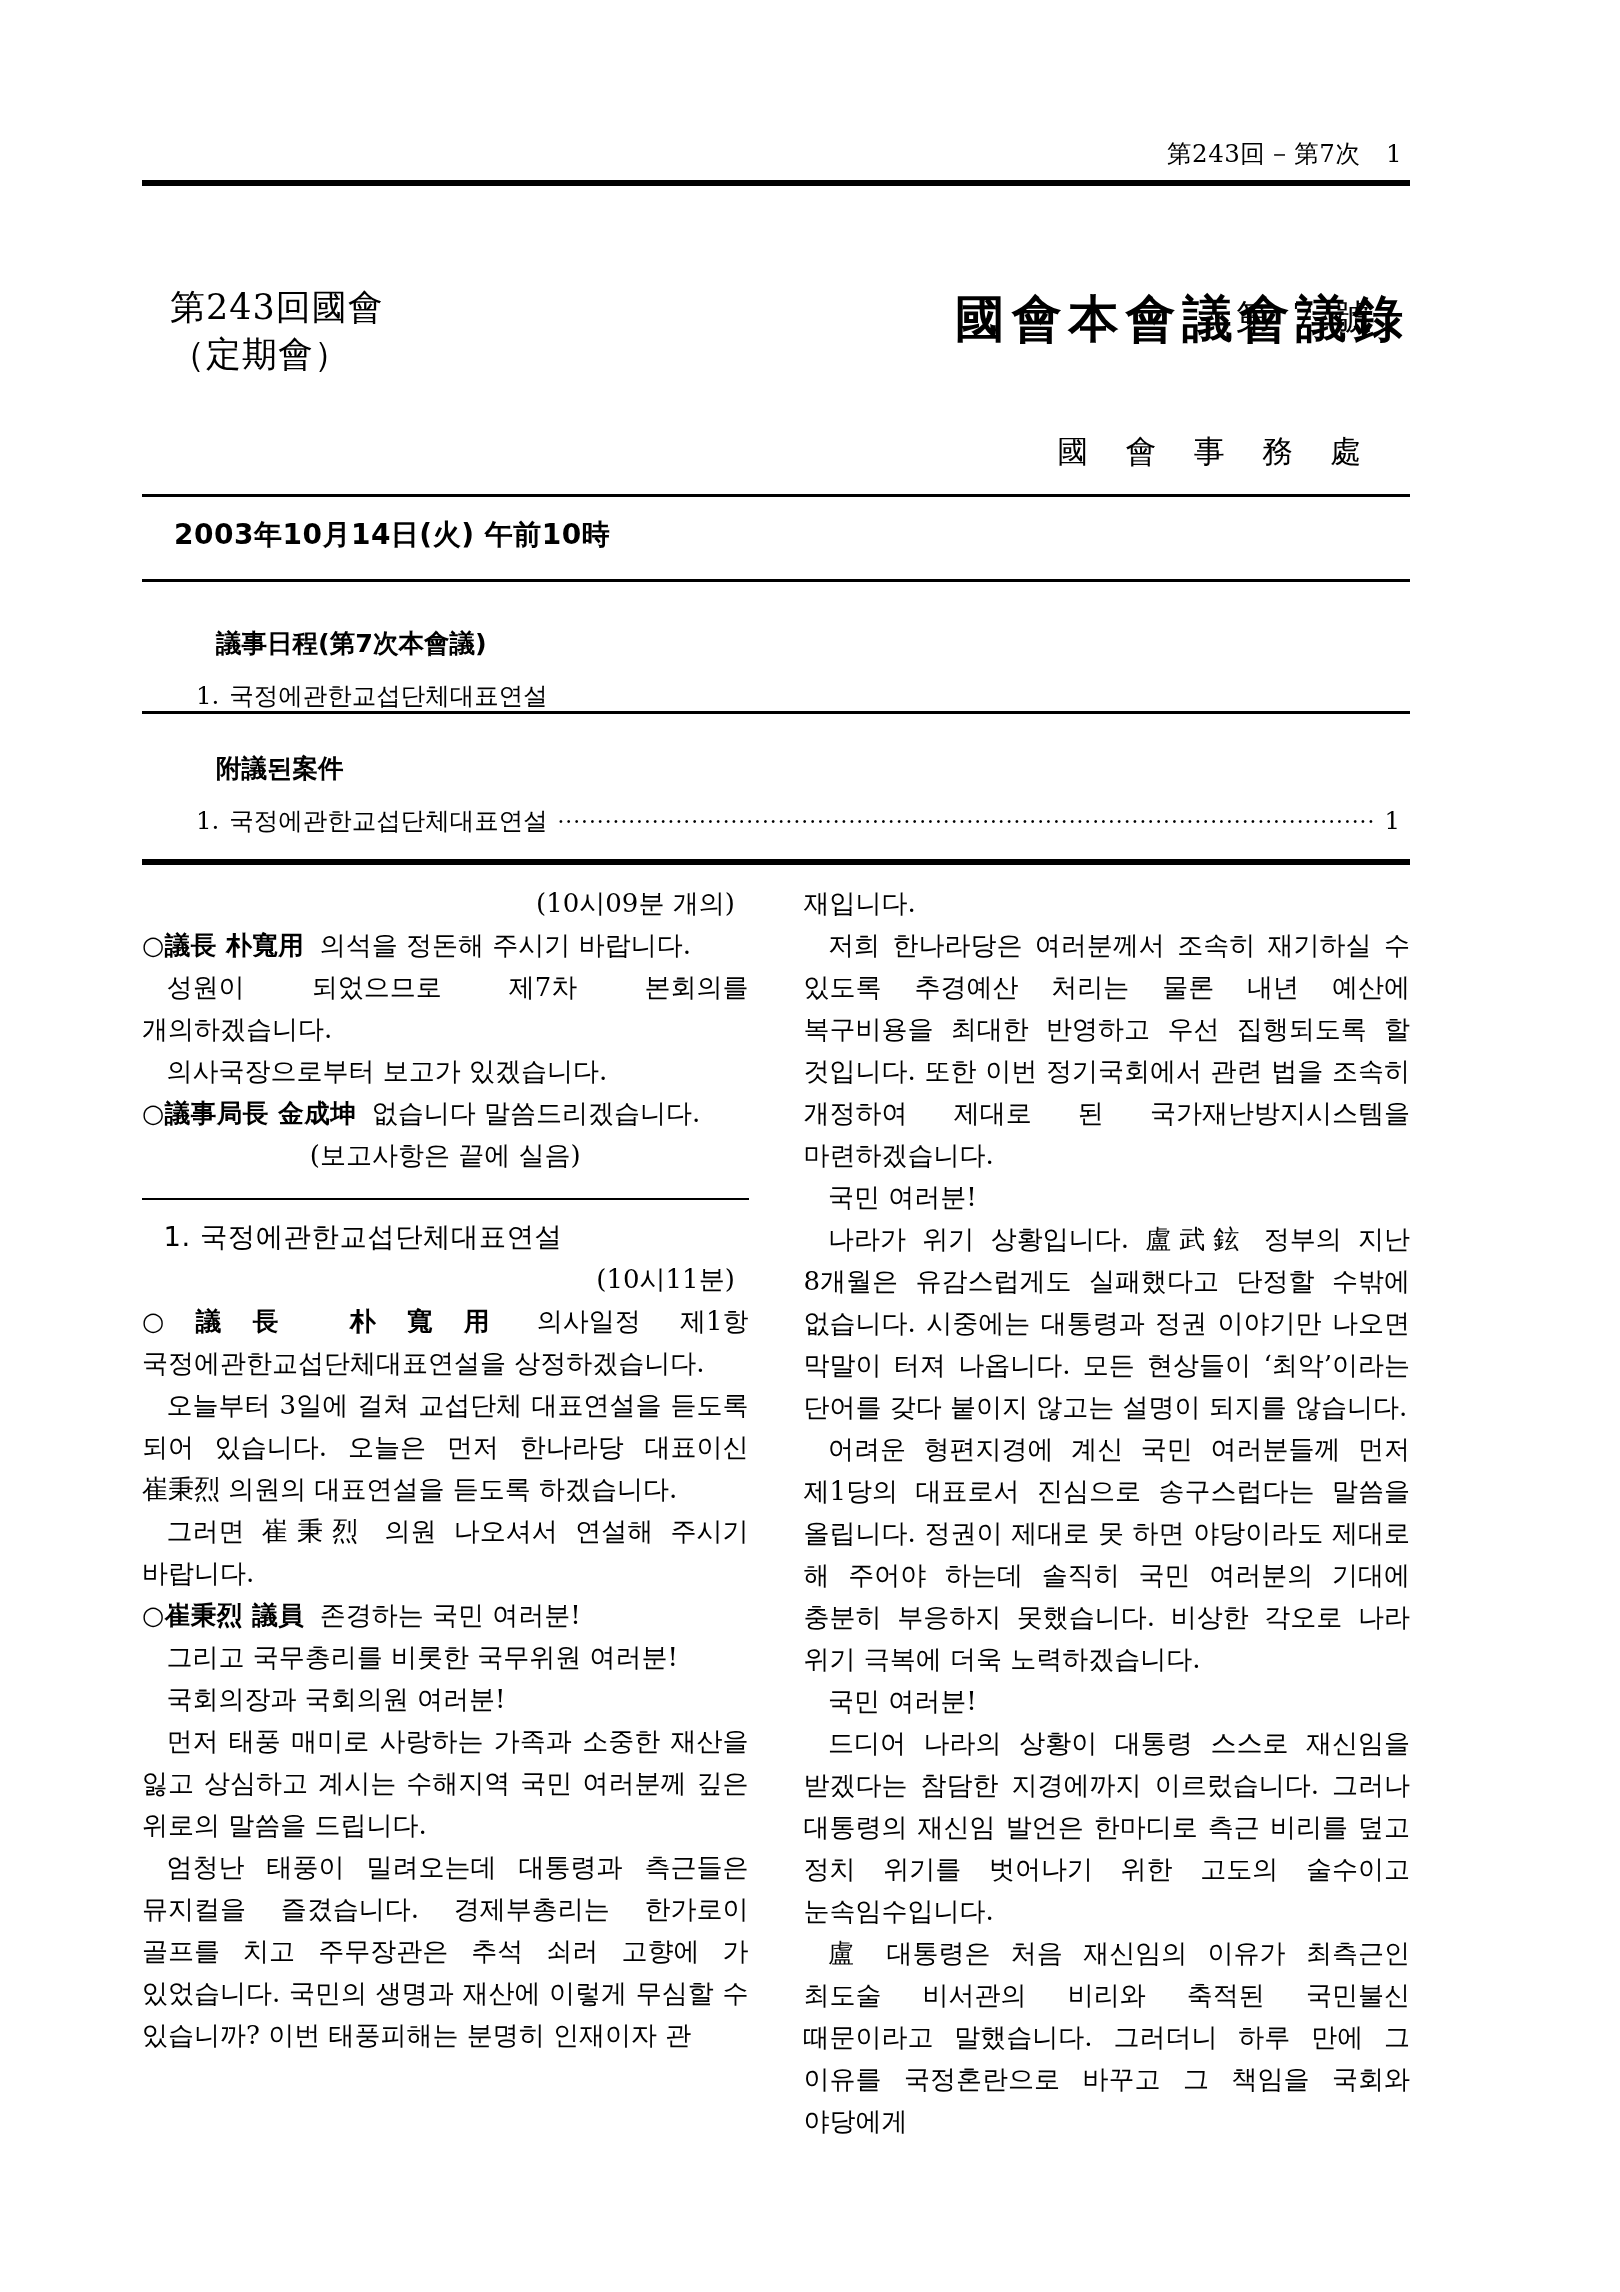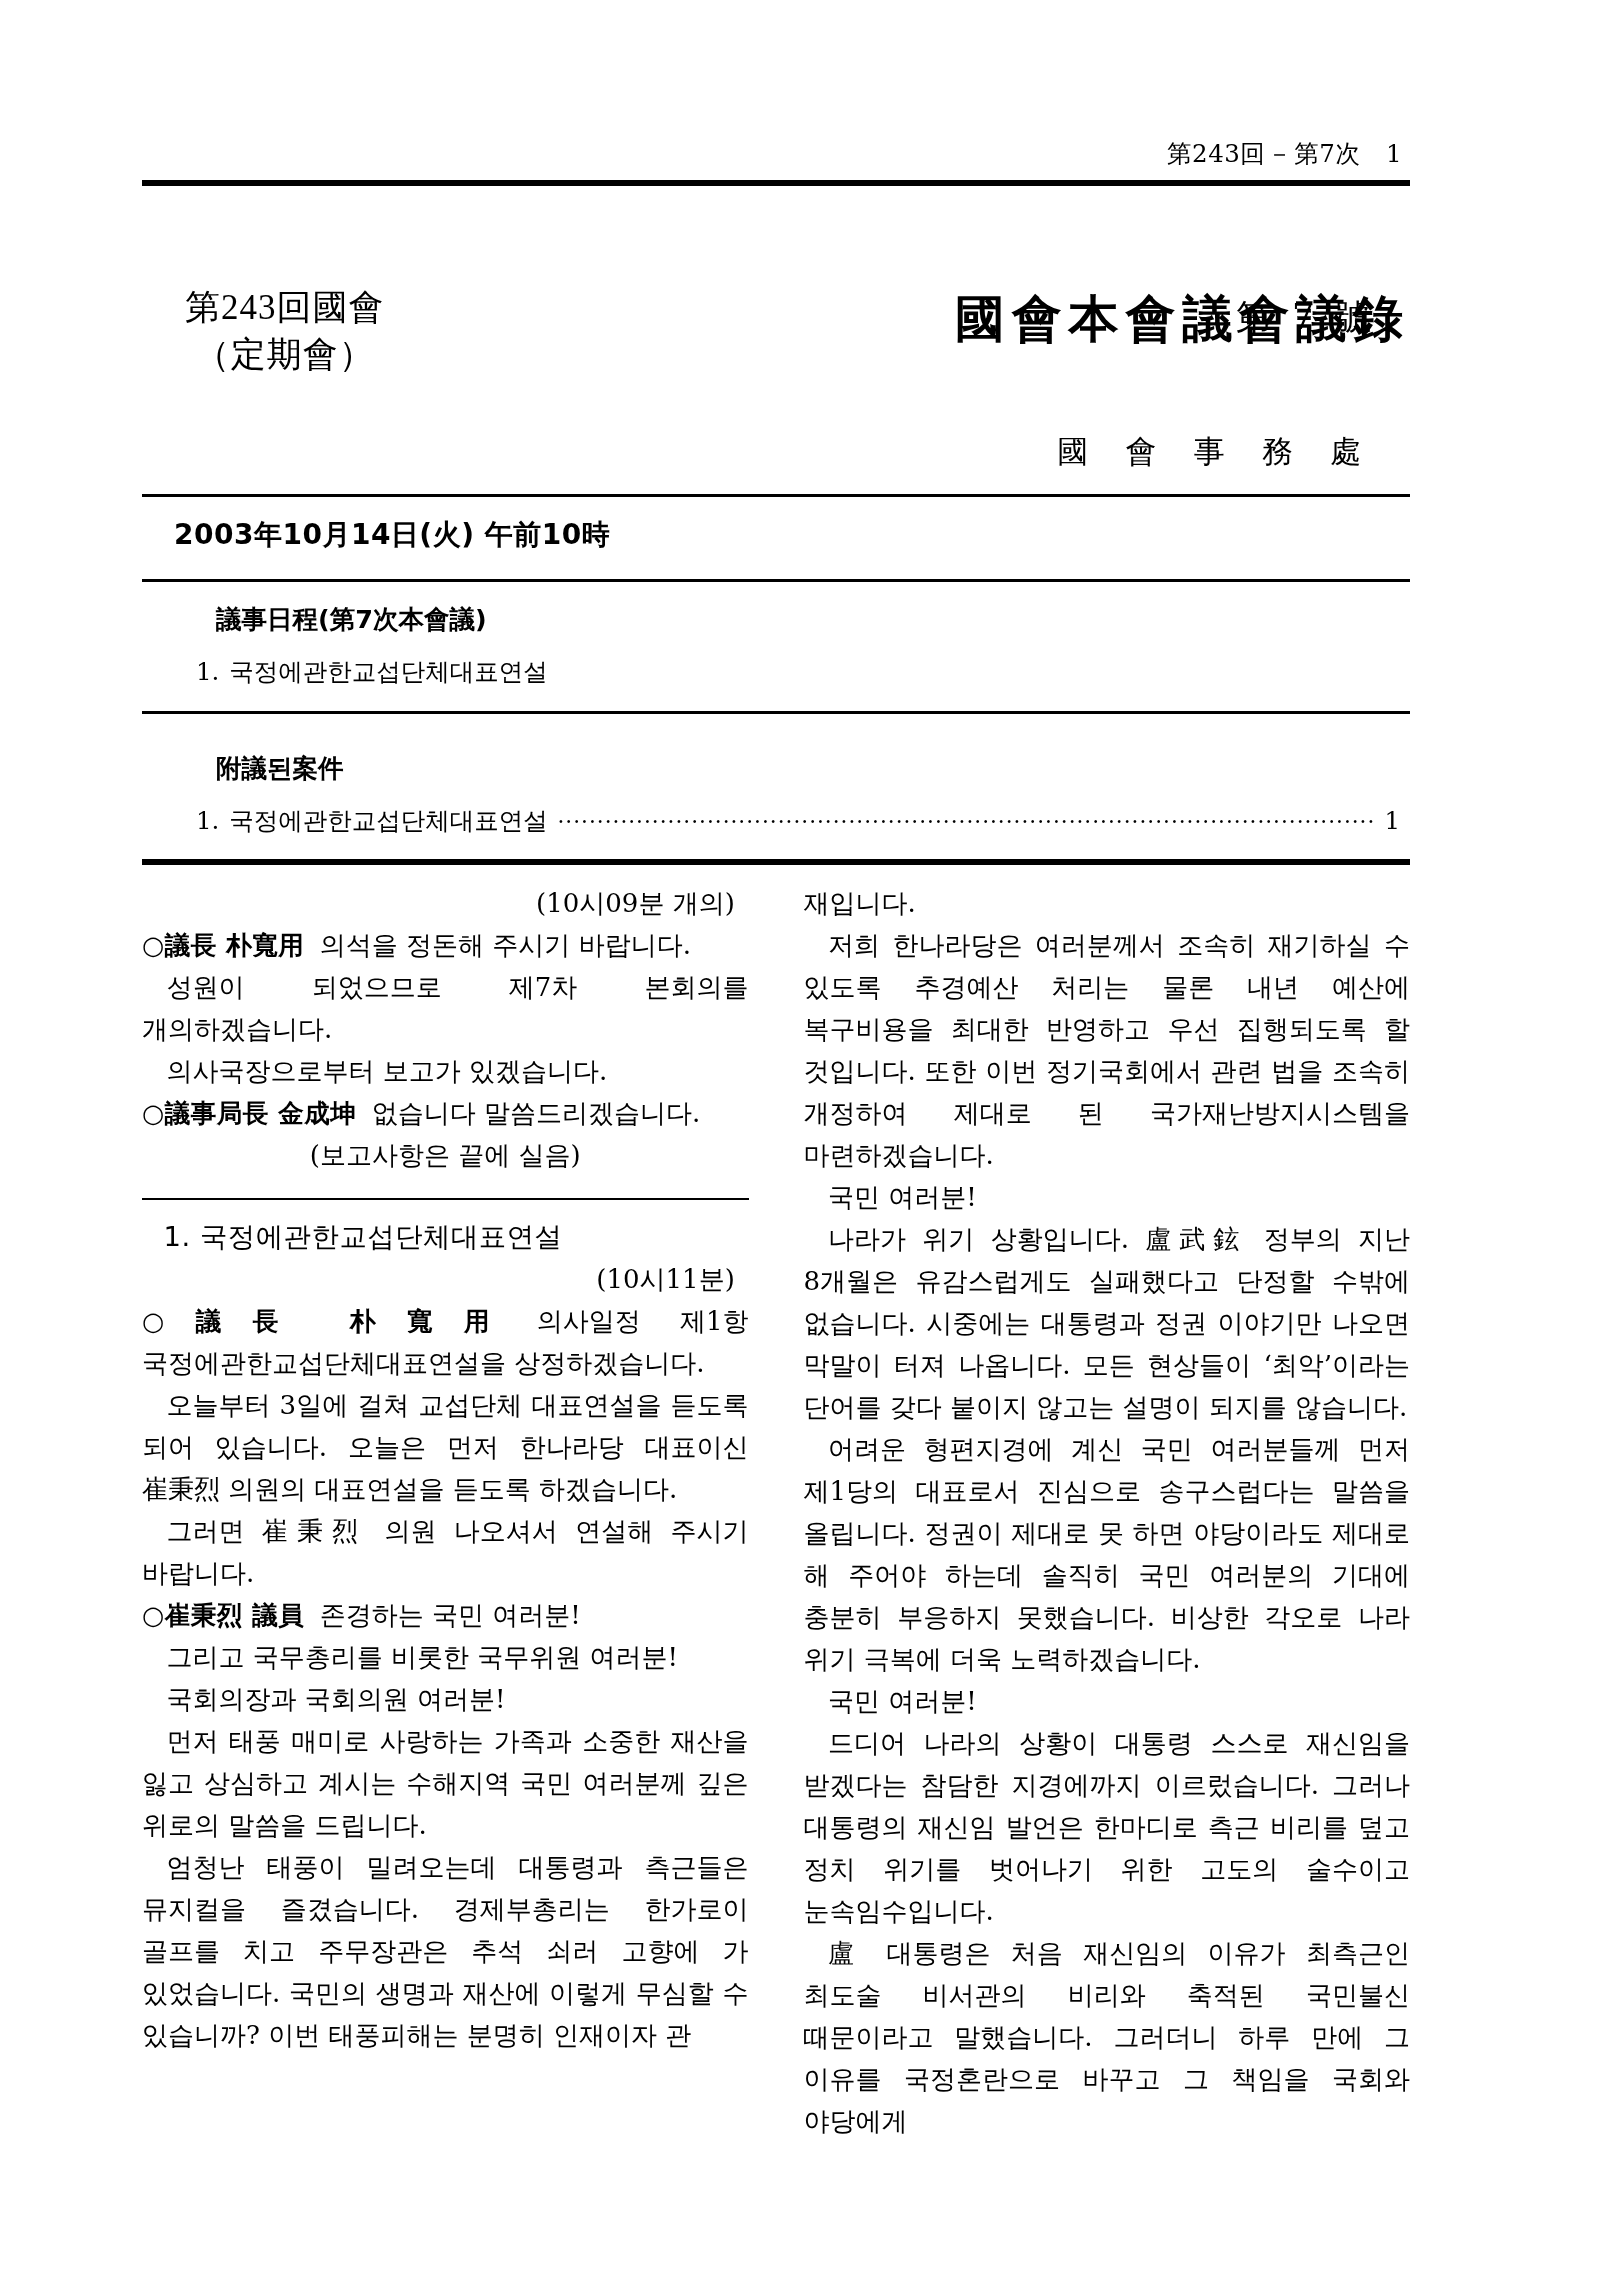--- a/index.html
+++ b/index.html
@@ -52,27 +52,25 @@
   
   .masthead {
     position: absolute;
     left: 142px;
     right: 142px;
     top: 284px;
     height: 118px;
   }
   .mh-left {
     position: absolute;
-    left: 43px;
+    left: 28px;
     top: 0;
-    text-align: center;
     font-size: 35px;
     line-height: 1.35;
     letter-spacing: 1px;
-    font-family: Liberation Serif, serif;
   }
   .mh-center {
     position: absolute;
     left: 0;
     right: 0;
     top: 2px;
     text-align: right;
     font-size: 50px;
     font-weight: bold;
     letter-spacing: 6.9px;
@@ -106,21 +104,21 @@
     font-weight: bold;
     letter-spacing: 0.5px;
   }
 
   
   .block {
     position: absolute;
     left: 142px;
     right: 142px;
   }
-  .block-agenda { top: 602px; }
+  .block-agenda { top: 626px; }
   .block-items  { top: 751px; }
 
   .block-title {
     font-family: "DejaVu Sans", "Liberation Sans", sans-serif;
     font-size: 25.5px;
     font-weight: bold;
     margin-left: 74px;
     letter-spacing: 0px;
   }
   .block-row {

